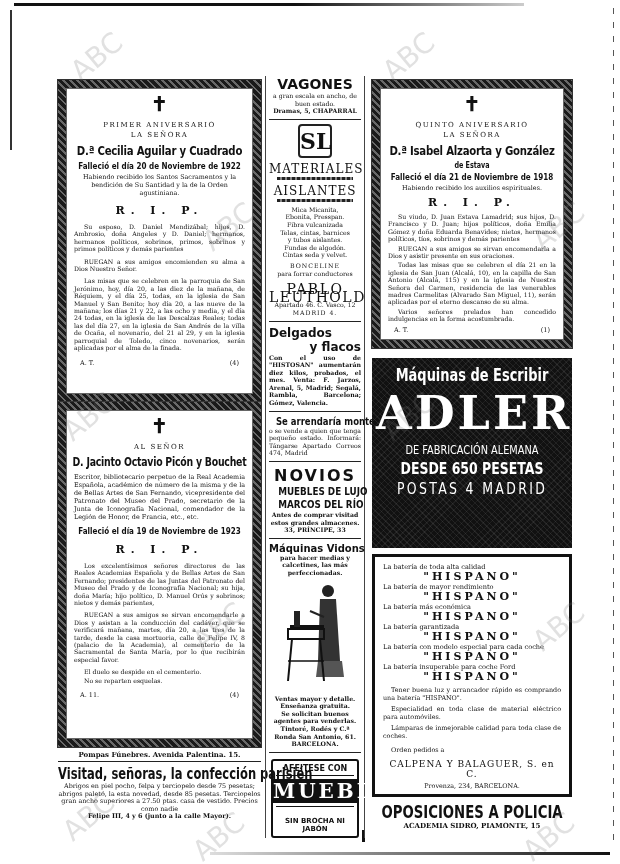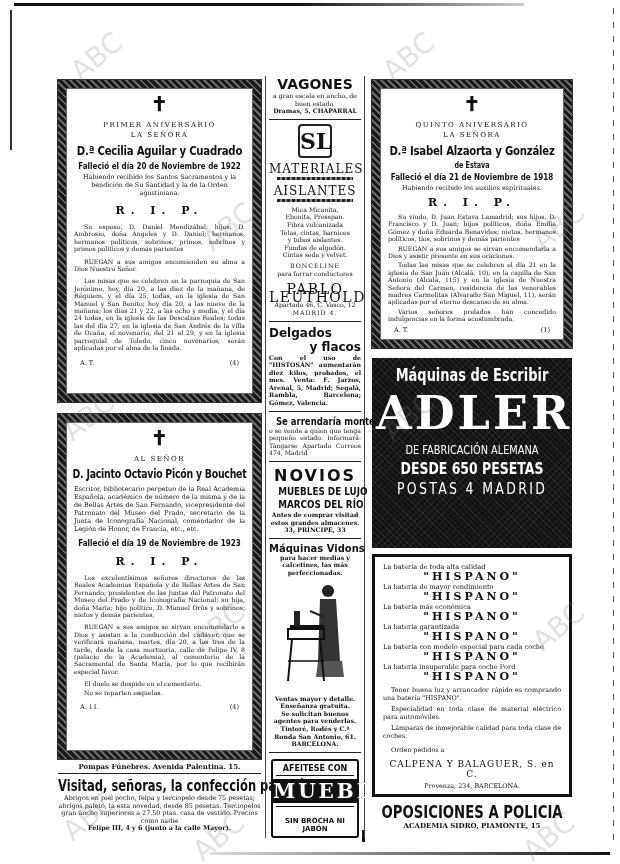--- a/index.html
+++ b/index.html
@@ -35,21 +35,21 @@
   .name { font-family: "DejaVu Sans", sans-serif; font-weight: bold; font-size: 13px; line-height: 17px;
     transform: scaleX(0.78); transform-origin: center; white-space: nowrap; margin: 2px -30px; letter-spacing: -0.3px; }
   .died { font-family: "DejaVu Sans", sans-serif; font-weight: bold; font-size: 9px; transform: scaleX(0.8);
     white-space: nowrap; margin: 2px -20px; }
   .sub { font-size: 6.4px; line-height: 8px; }
   .rip { font-size: 11px; font-weight: bold; letter-spacing: 6px; margin: 7px 0 6px; }
   .para { font-size: 6.2px; line-height: 7.4px; text-align: justify; text-indent: 10px; margin-bottom: 5px; }
   .foot { display: flex; justify-content: space-between; font-size: 6.5px; padding: 2px 6px 0; }
 
   .obit-1 { height: 322px; }
-  .obit-2 { height: 345px; margin-top: 12px; }
+  .obit-2 { height: 345px; }
   .obit-3 { height: 268px; }
 
   .caption { font-size: 7px; text-align: center; border-bottom: 1px solid #222; padding: 3px 0 2px; font-weight: bold; }
   .headline { font-family: "DejaVu Sans", sans-serif; font-weight: bold; font-size: 16px; white-space: nowrap;
     transform: scaleX(0.72); transform-origin: left; width: 285px; margin-top: 2px; }
   .body-text { font-size: 6.4px; line-height: 7.6px; text-align: center; }
 
   .mid-box { border-left: 1px solid #444; border-right: 1px solid #444; padding: 0 3px; }
   .mid-title { font-family: "DejaVu Sans", sans-serif; font-weight: bold; text-align: center; white-space: nowrap; }
   .mid-small { font-size: 6.2px; line-height: 7.6px; text-align: center; }

